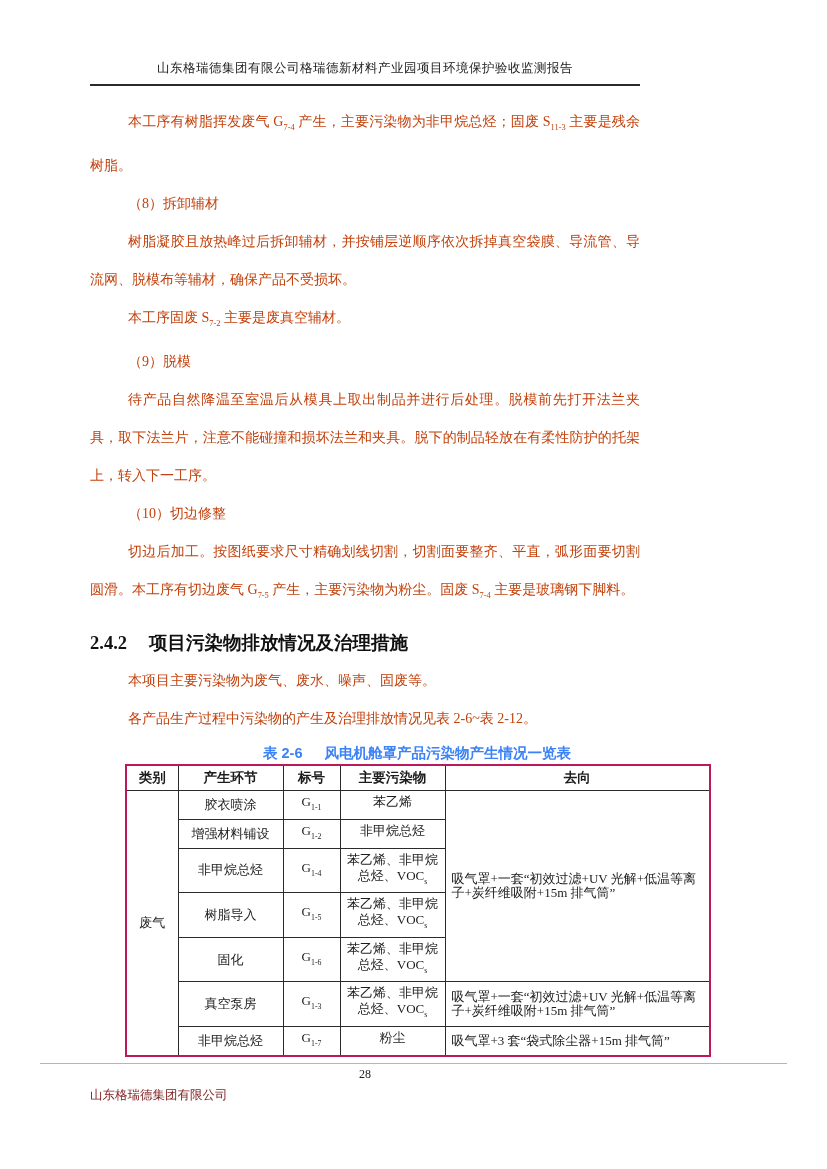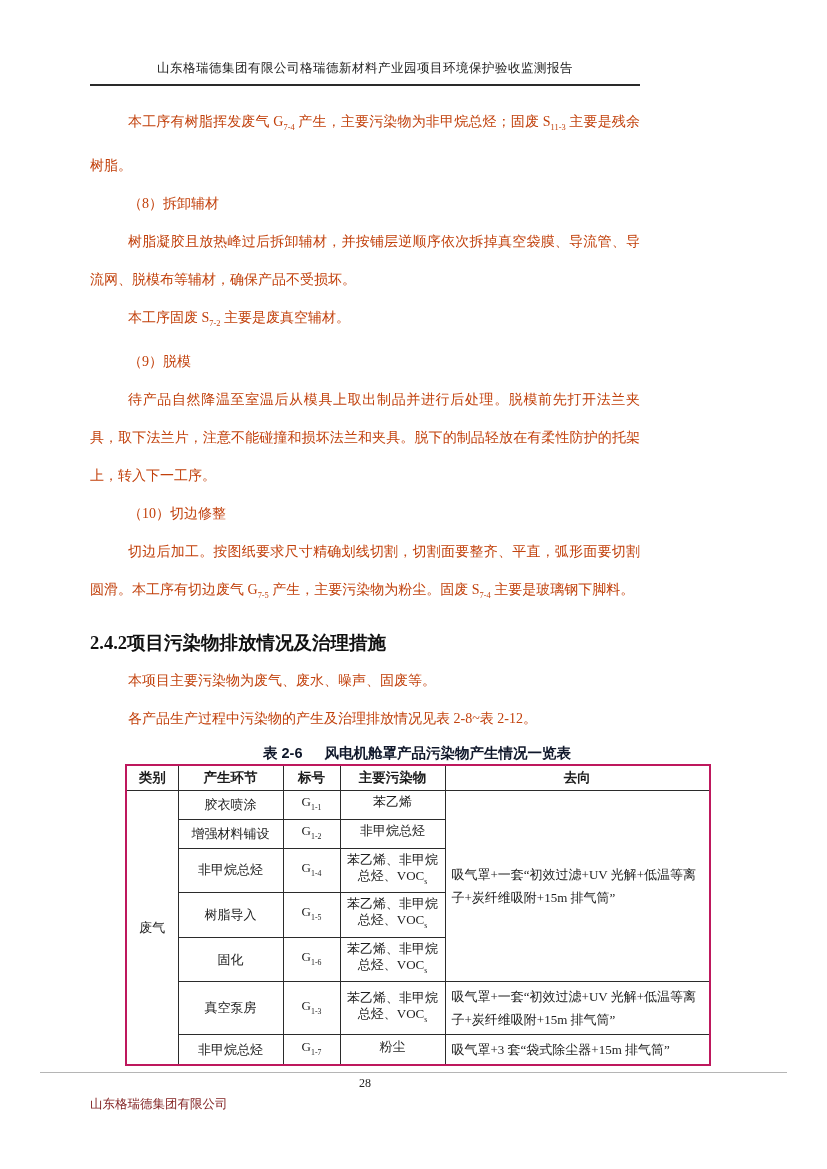--- a/index.html
+++ b/index.html
@@ -36,32 +36,32 @@
   .para sub, .cell sub { font-size: 0.60em; vertical-align: sub; letter-spacing: 0; }
   .list-head { text-indent: 38px; }
   .section-heading {
     margin-top: 10px;
     font-family: "Liberation Sans", "DejaVu Sans", sans-serif;
     font-weight: bold;
     font-size: 18.5px;
     line-height: 38px;
     color: #111;
   }
-  .section-heading .sec-num { margin-right: 0; font-family: "Liberation Serif","DejaVu Serif",serif; }
+  .section-heading .sec-num { margin-right: 22px; font-family: "Liberation Serif","DejaVu Serif",serif; }
   
   .table-caption {
     margin-top: 5px;
     width: 584px;
     margin-left: 35px;
     text-align: center;
     font-family: "Liberation Sans", "DejaVu Sans", sans-serif;
     font-weight: bold;
     font-size: 14.5px;
     line-height: 21px;
-    color: #0f172a;
+    color: #3b82f6;
   }
   .table-caption .cap-label { margin-right: 22px; }
   table.pollution {
     margin-left: 35px;
     width: 584px;
     border-collapse: collapse;
     table-layout: fixed;
     font-size: 13px;
     line-height: 16px;
     color: #1c1c1c;
@@ -75,21 +75,21 @@
   }
   table.pollution th {
     font-family: "Liberation Sans", "DejaVu Sans", sans-serif;
     font-weight: bold;
     font-size: 13.5px;
     padding: 4px 2px;
   }
   table.pollution td.c-dest {
     text-align: left;
     padding: 3px 6px;
-    line-height: 23px;
+    line-height: 14px;
   }
   
   .footer-rule {
     margin-top: 6px;
     margin-left: -50px;
     width: 747px;
     border-top: 1px solid #b5b5b5;
   }
   .page-number {
     text-align: center;
@@ -127,21 +127,21 @@
     <p class="para">待产品自然降温至室温后从模具上取出制品并进行后处理。脱模前先打开法兰夹具，取下法兰片，注意不能碰撞和损坏法兰和夹具。脱下的制品轻放在有柔性防护的托架上，转入下一工序。</p>
 
     <p class="para list-head">（10）切边修整</p>
 
     <p class="para"><span>切边后加工。按图纸要求尺寸精确划线切割，切割面要整齐、平直，弧形面要切割圆滑。本工序有切边废气 G</span><sub>7-5</sub><span> 产生，主要污染物为粉尘。固废 S</span><sub>7-4</sub><span> 主要是玻璃钢下脚料。</span></p>
 
     <h2 class="section-heading"><span class="sec-num">2.4.2</span><span>项目污染物排放情况及治理措施</span></h2>
 
     <p class="para">本项目主要污染物为废气、废水、噪声、固废等。</p>
 
-    <p class="para">各产品生产过程中污染物的产生及治理排放情况见表 2-8~表 2-12。</p>
+    <p class="para">各产品生产过程中污染物的产生及治理排放情况见表 2-6~表 2-12。</p>
 
     <div class="table-caption"><span class="cap-label">表 2-6</span><span>风电机舱罩产品污染物产生情况一览表</span></div>
 
     <table class="pollution">
       <colgroup>
         <col style="width:52px">
           <col style="width:105px">
           <col style="width:57px">
           <col style="width:105px">
           <col style="width:265px">

